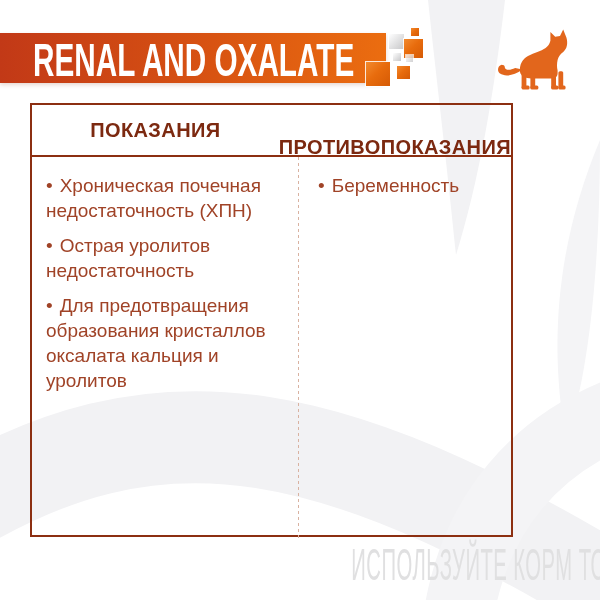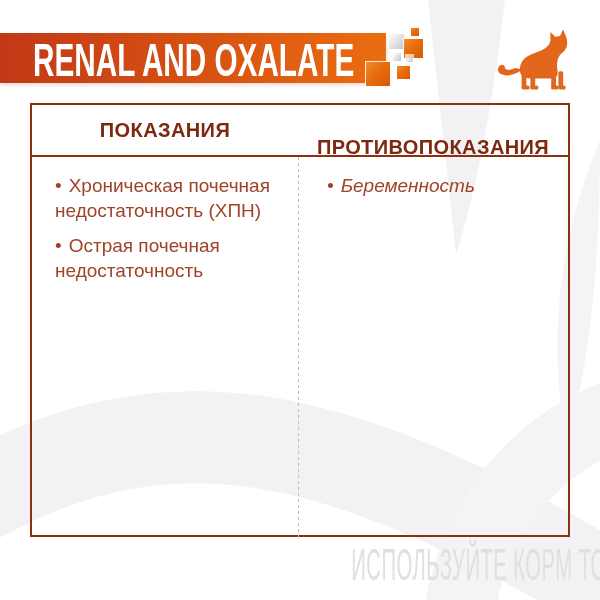--- a/index.html
+++ b/index.html
@@ -34,35 +34,35 @@
   .sq4{left:393px;top:53px;width:8px;height:8px;}
   .sq5{left:406px;top:55px;width:7px;height:7px;opacity:.8;}
   .sq6{left:366px;top:62px;width:24px;height:24px;}
   .sq7{left:397px;top:66px;width:13px;height:13px;}
 
   
   .cat{position:absolute;left:496px;top:27px;width:80px;height:66px;z-index:3;}
 
   
   .card{
-    position:absolute;left:30px;top:103px;width:540px;height:434px;z-index:2;
+    position:absolute;left:30px;top:103px;width:483px;height:434px;z-index:2;
     border:2px solid #8C2F11;box-sizing:border-box;background:transparent;
   }
   .card-header{display:flex;height:50px;border-bottom:2px solid #8C2F11;}
   .hcell{
     display:flex;align-items:center;justify-content:center;
     font-weight:700;font-size:20px;color:#7C2910;letter-spacing:.4px;
   }
   .hcell.left{width:266px;}
   .hcell.right{flex:1;margin-top:34px;}
   .card-body{position:relative;display:flex;height:382px;}
   .col{box-sizing:border-box;padding-top:16px;}
   .col-left{width:266px;padding-left:14px;padding-right:12px;}
-  .col-right{flex:1;padding-left:20px;padding-right:21px;font-style:italic;}
-  .item{font-size:19px;line-height:25px;color:#A04327;margin:0 0 10px 9px;}
+  .col-right{flex:1;padding-left:20px;padding-right:21px;}
+  .item{font-size:19px;line-height:25px;color:#A04327;margin:0 0 10px 0;}
   .bullet{margin-right:7px;}
   .divider{
     position:absolute;left:266px;top:0;bottom:0;width:1px;
     background:repeating-linear-gradient(to bottom,#D9B2A1 0 3px,transparent 3px 6px);
   }
 
   
   .disclaimer-wrap{position:absolute;left:0;top:542px;width:600px;text-align:center;z-index:1;}
   .disclaimer{
     display:inline-block;font-size:45px;line-height:1;color:#E0E0E1;
@@ -115,21 +115,22 @@
 </svg>
 
 <div class="card">
   <div class="card-header">
     <div class="hcell left">ПОКАЗАНИЯ</div>
     <div class="hcell right">ПРОТИВОПОКАЗАНИЯ</div>
   </div>
   <div class="card-body">
     <div class="col col-left">
       <p class="item"><span class="bullet">•</span><span>Хроническая почечная недостаточность (ХПН)</span></p>
-      <p class="item"><span class="bullet">•</span><span>Острая почечная недостаточность</span></p>
+      <p class="item"><span class="bullet">•</span><span>Острая уролитов недостаточность</span></p>
+      <p class="item"><span class="bullet">•</span><span>Для предотвращения образования кристаллов оксалата кальция и уролитов</span></p>
     </div>
     <div class="col col-right">
       <p class="item"><span class="bullet">•</span><span>Беременность</span></p>
     </div>
     <div class="divider"></div>
   </div>
 </div>
 
 <div class="disclaimer-wrap">
   <span class="disclaimer">ИСПОЛЬЗУЙТЕ КОРМ ТОЛЬКО ПО НАЗНАЧЕНИЮ ВРАЧА</span>

